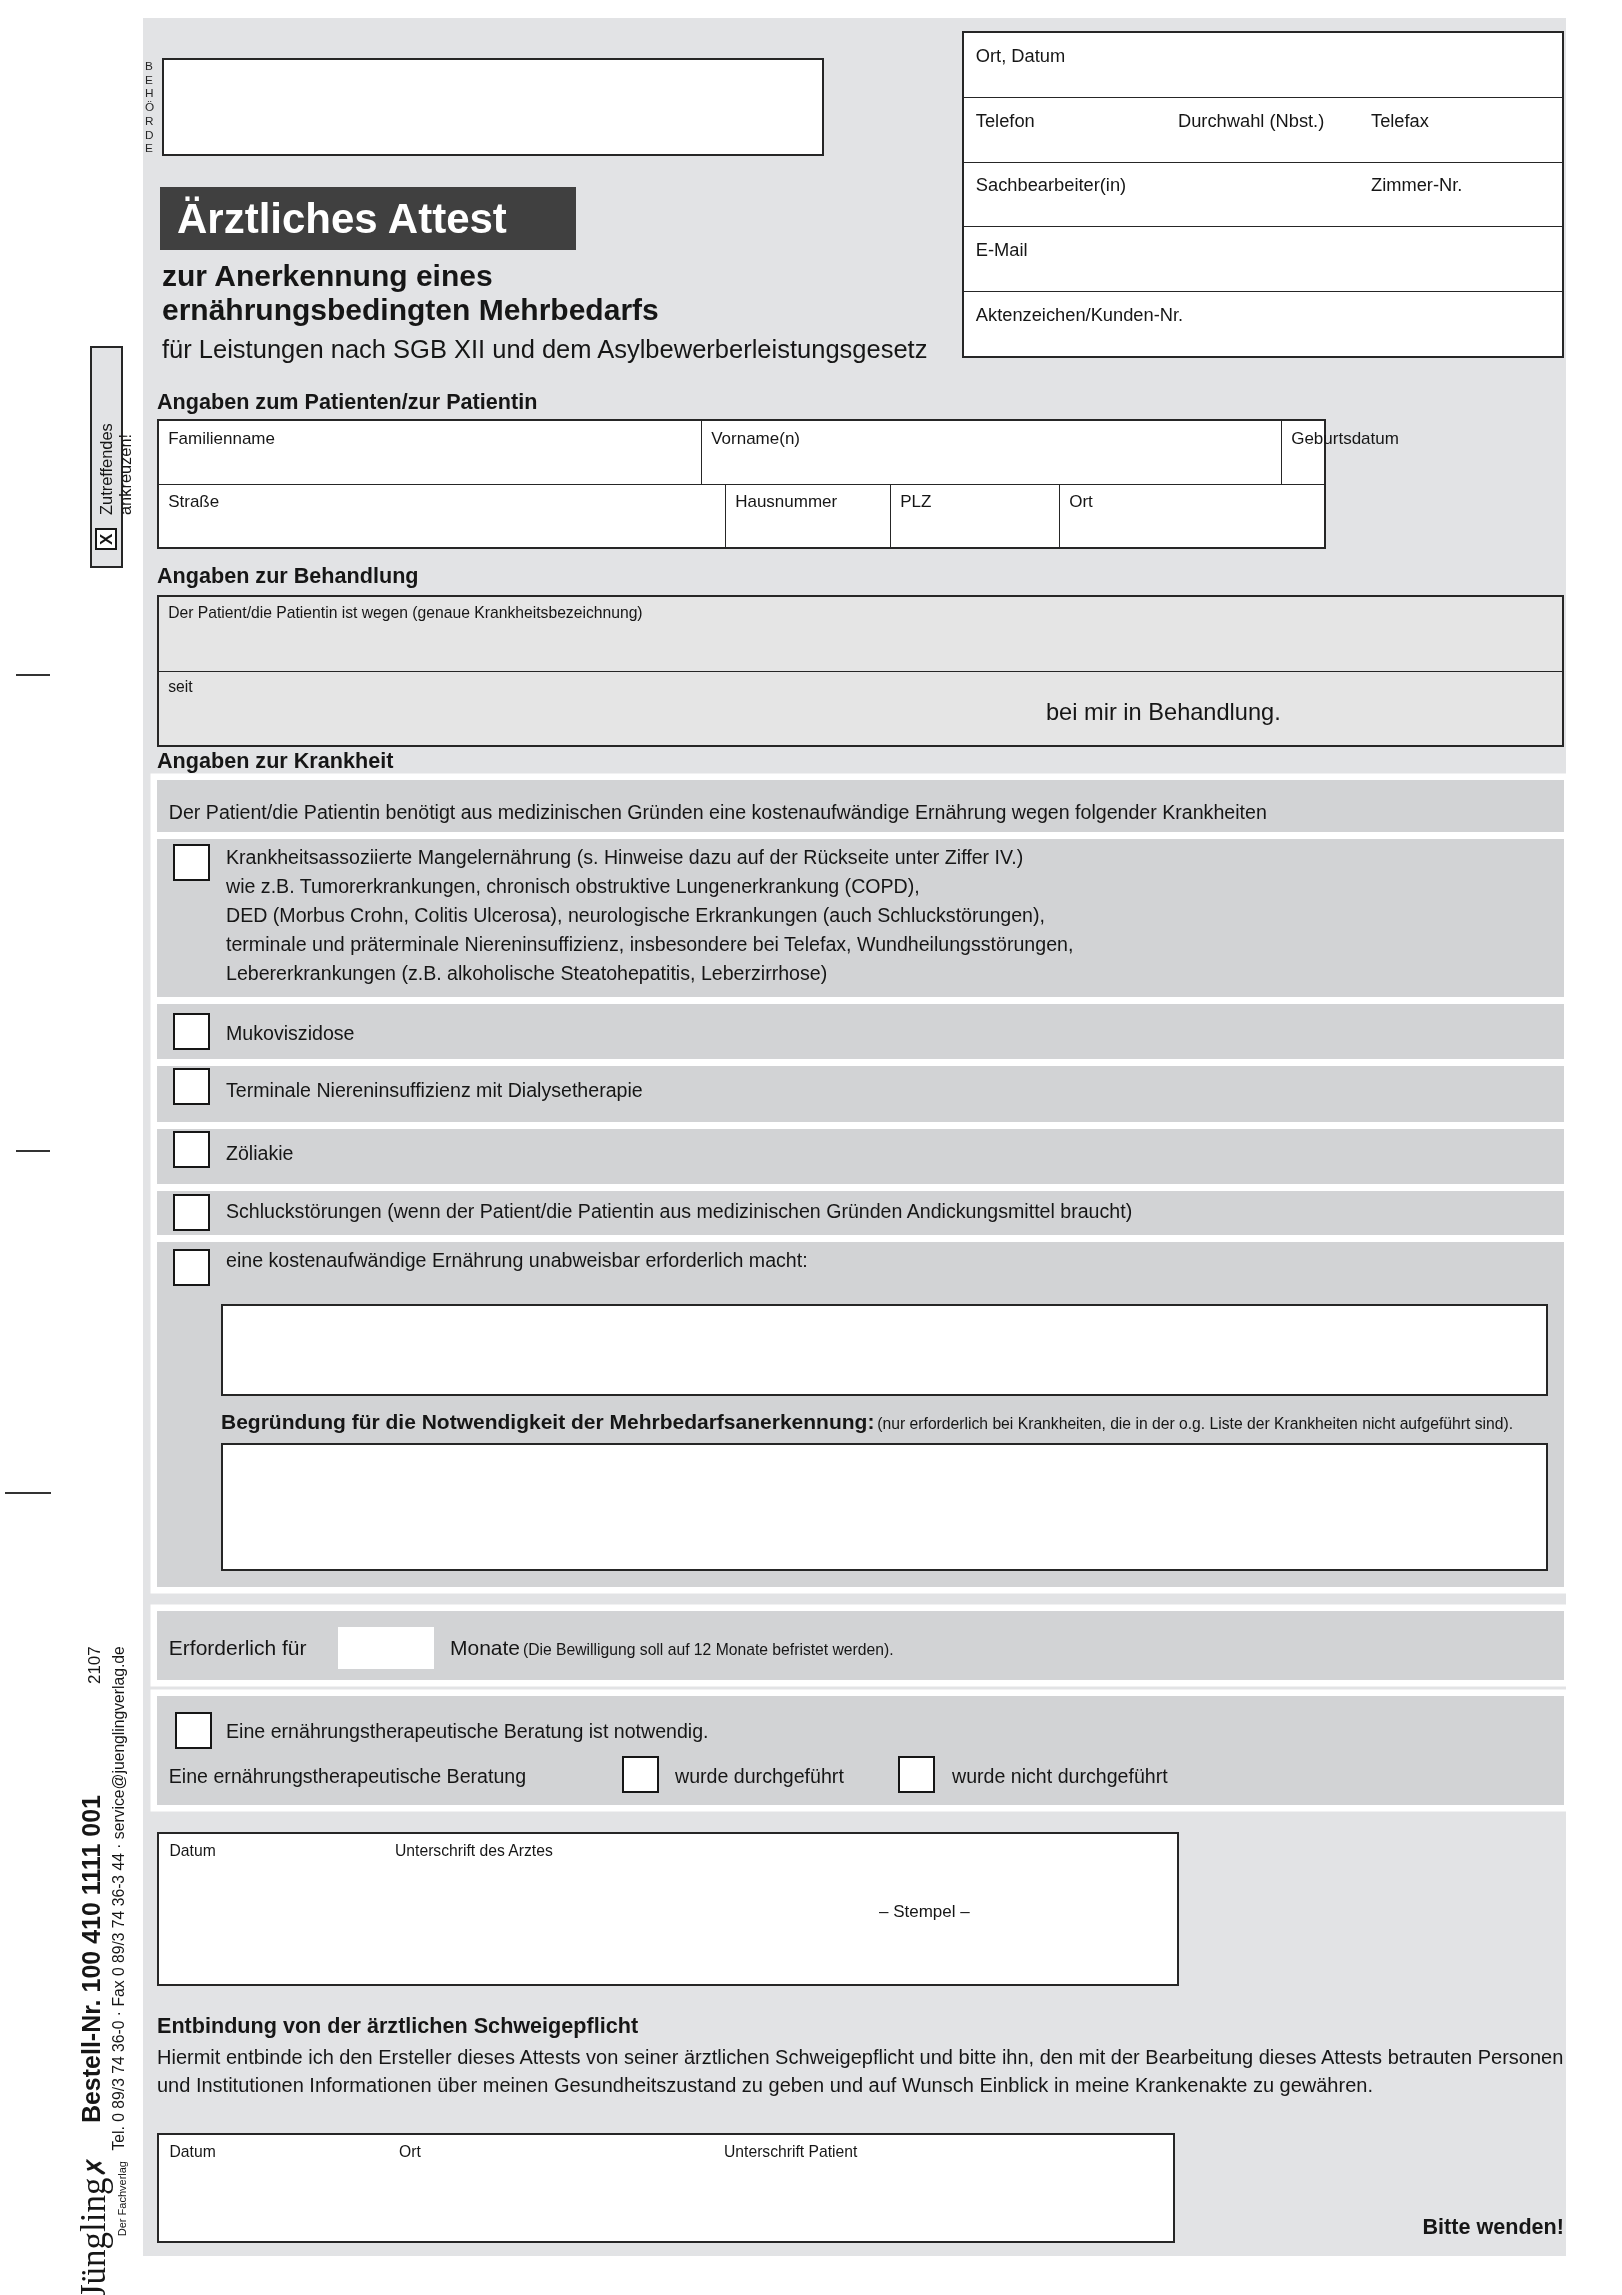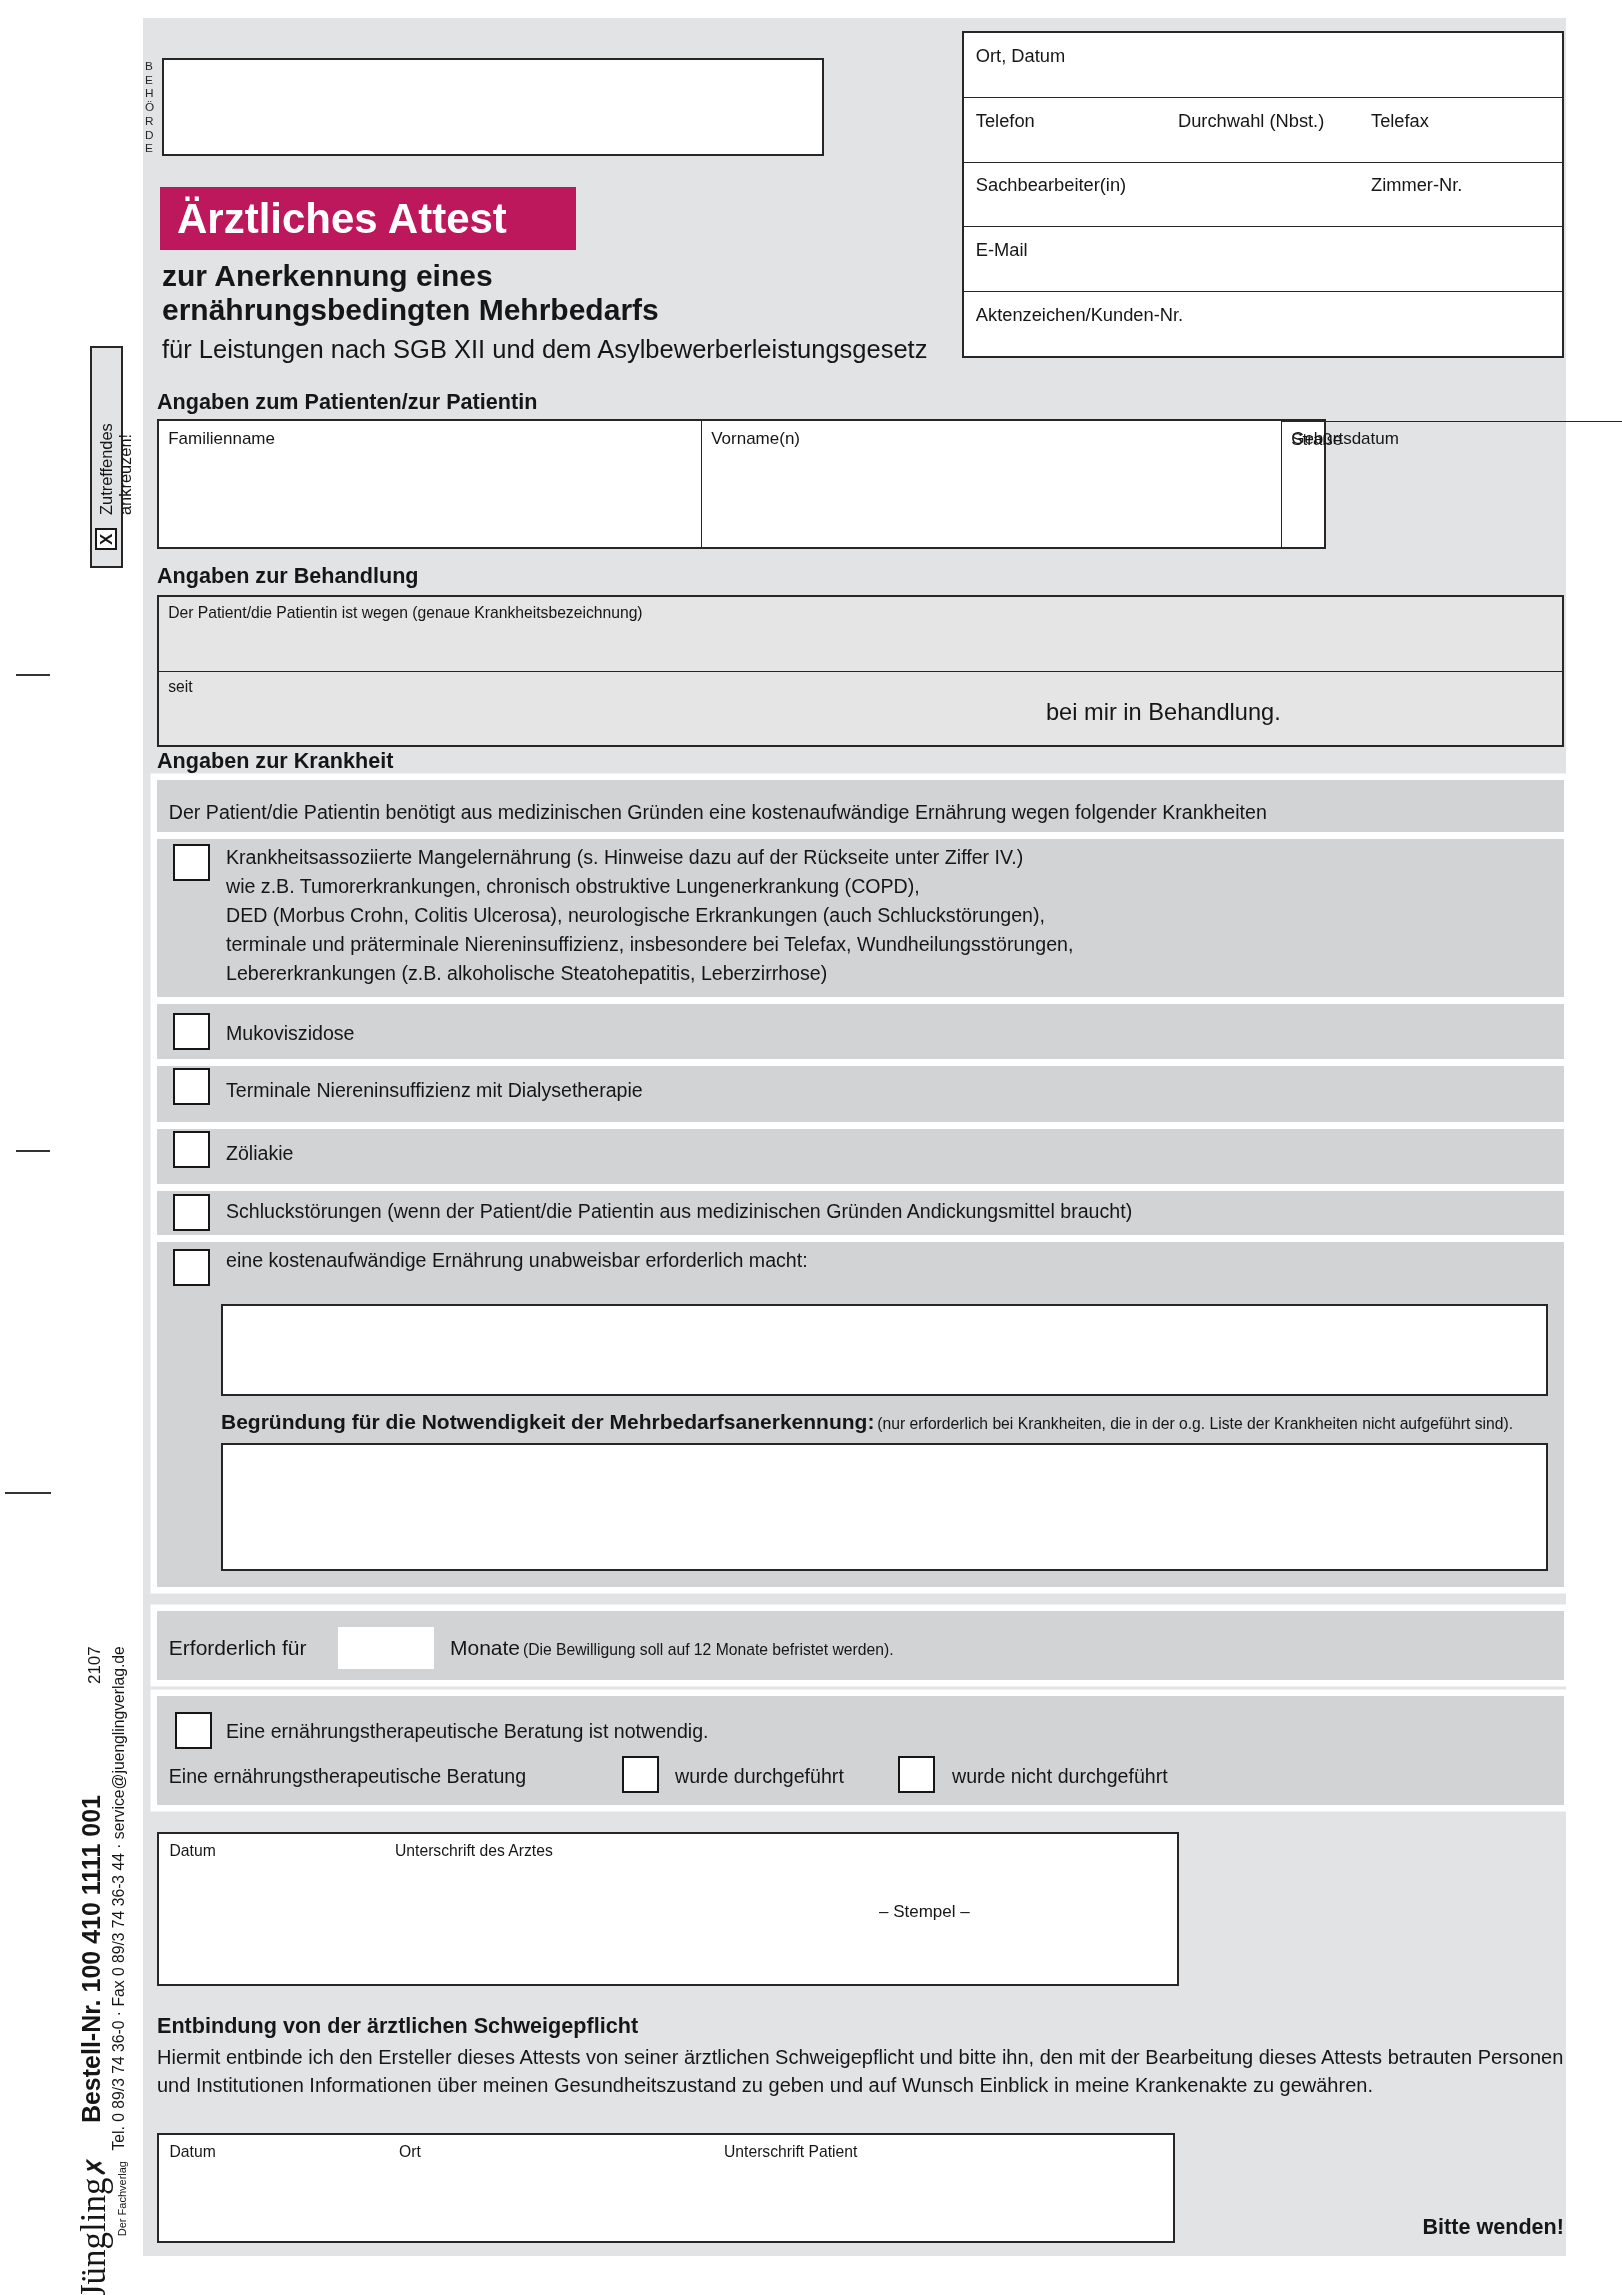--- a/index.html
+++ b/index.html
@@ -45,21 +45,21 @@
   .subtitle1 { left:162px; top:259px; font-size:30px; font-weight:bold; line-height:34px; }
   .subtitle2 { left:162px; top:293px; font-size:30px; font-weight:bold; line-height:34px; }
   .subtitle3 { left:162px; top:335px; font-size:25.5px; }
 
   .section-heading { font-size:21.6px; font-weight:bold; }
 
   
   .patient-table {
     left:157px; top:419px; width:1169px; height:130px;
     background:#fff; border:2px solid #262626;
-    display:flex; flex-direction:row;
+    display:flex; flex-direction:column;
   }
   .pt-row { flex:1; display:flex; }
   .pt-row + .pt-row { border-top:1.3px solid #262626; }
   .pt-cell { position:relative; border-left:1.3px solid #262626; }
   .pt-cell:first-child { border-left:none; }
   .cell-label { position:absolute; left:9.2px; top:7.9px; font-size:17px; }
 
   
   .behandlung-box {
     left:157px; top:595px; width:1407px; height:152px;
@@ -164,21 +164,21 @@
     <span class="info-label c2">Zimmer-Nr.</span>
   </div>
   <div class="info-row">
     <span class="info-label">E-Mail</span>
   </div>
   <div class="info-row">
     <span class="info-label">Aktenzeichen/Kunden-Nr.</span>
   </div>
 </div>
 
-<div class="title-band abs" style="background:#be185d;">Ärztliches Attest</div>
+<div class="title-band abs" style="background:#404040;">Ärztliches Attest</div>
 <div class="subtitle1 abs">zur Anerkennung eines</div>
 <div class="subtitle2 abs">ernährungsbedingten Mehrbedarfs</div>
 <div class="subtitle3 abs">für Leistungen nach SGB XII und dem Asylbewerberleistungsgesetz</div>
 
 <div class="section-heading abs" style="left:157px; top:389px;">Angaben zum Patienten/zur Patientin</div>
 <div class="patient-table abs">
   <div class="pt-row">
     <div class="pt-cell" style="width:542px;">
       <span class="cell-label">Familienname</span>
     </div>

